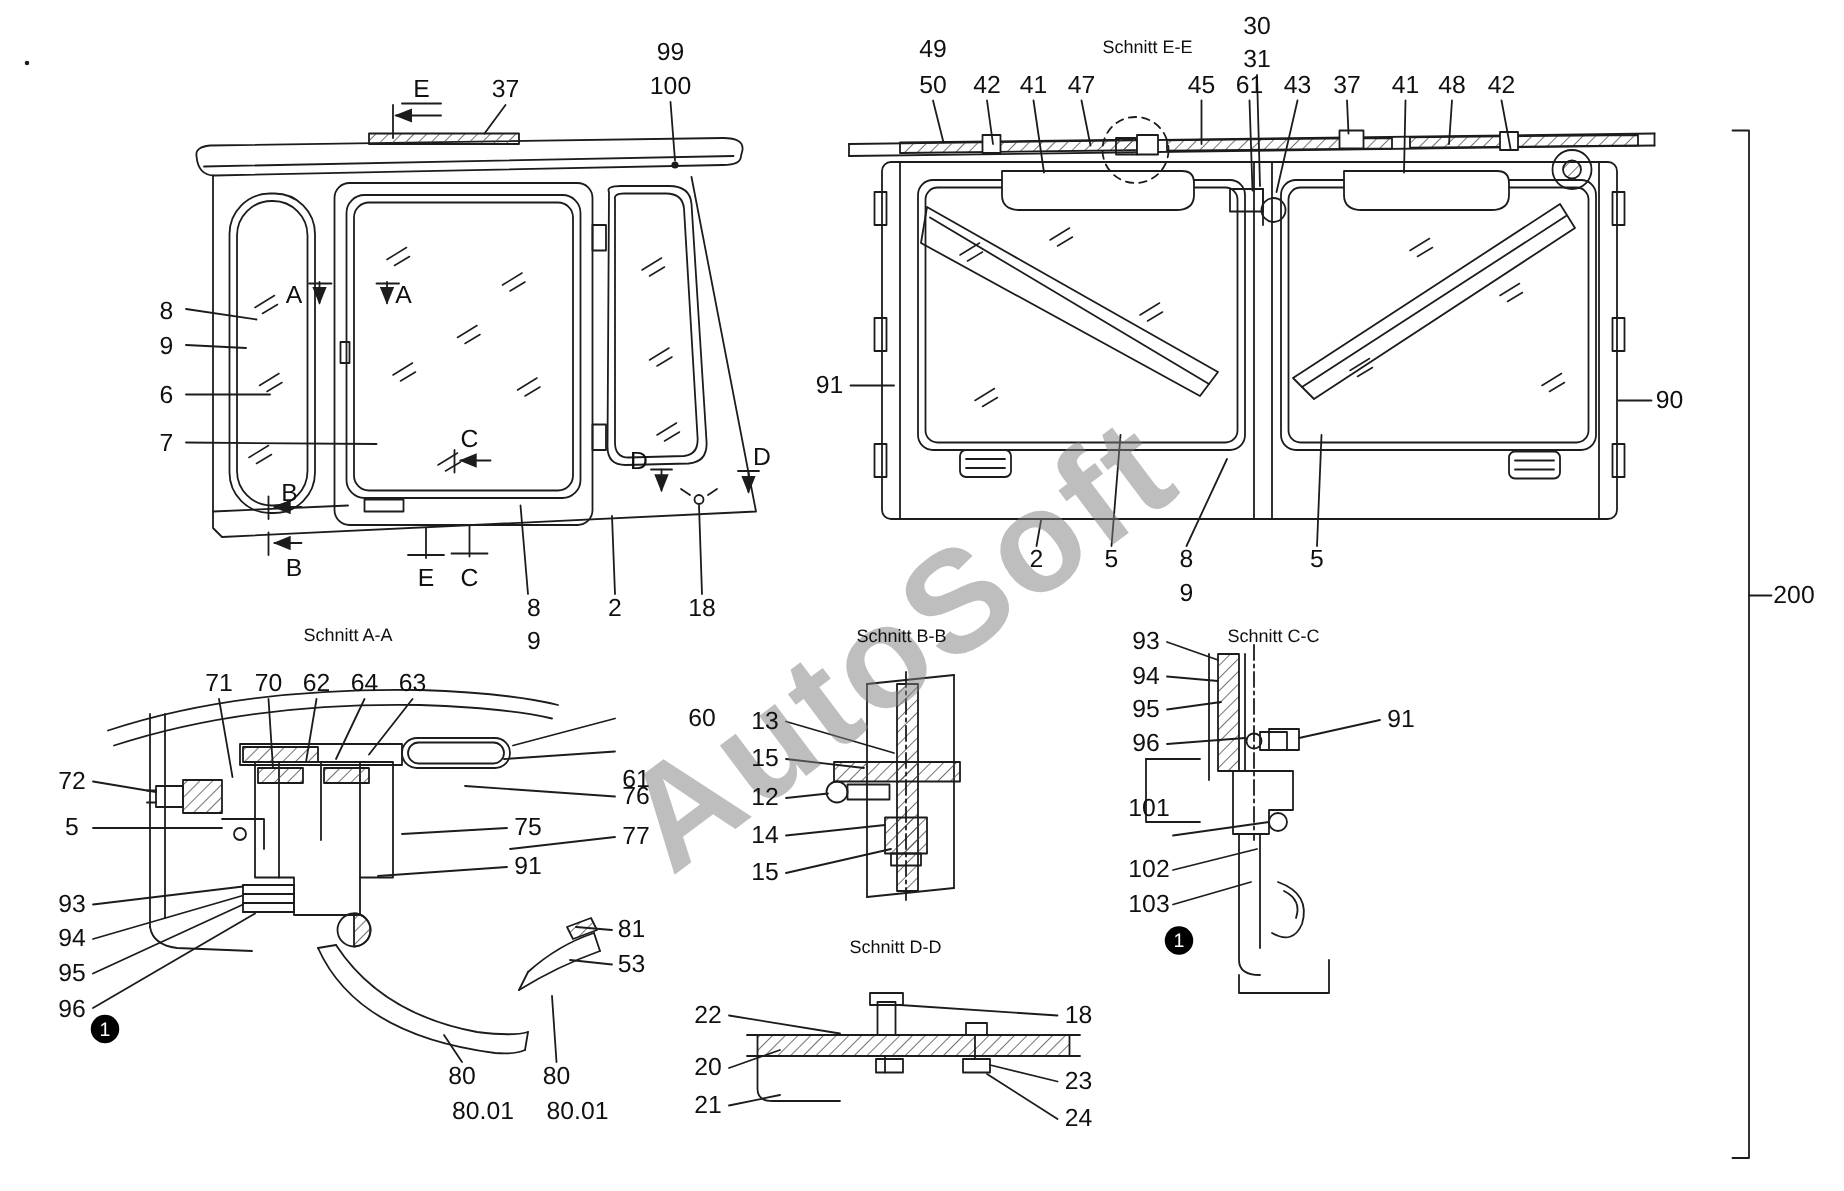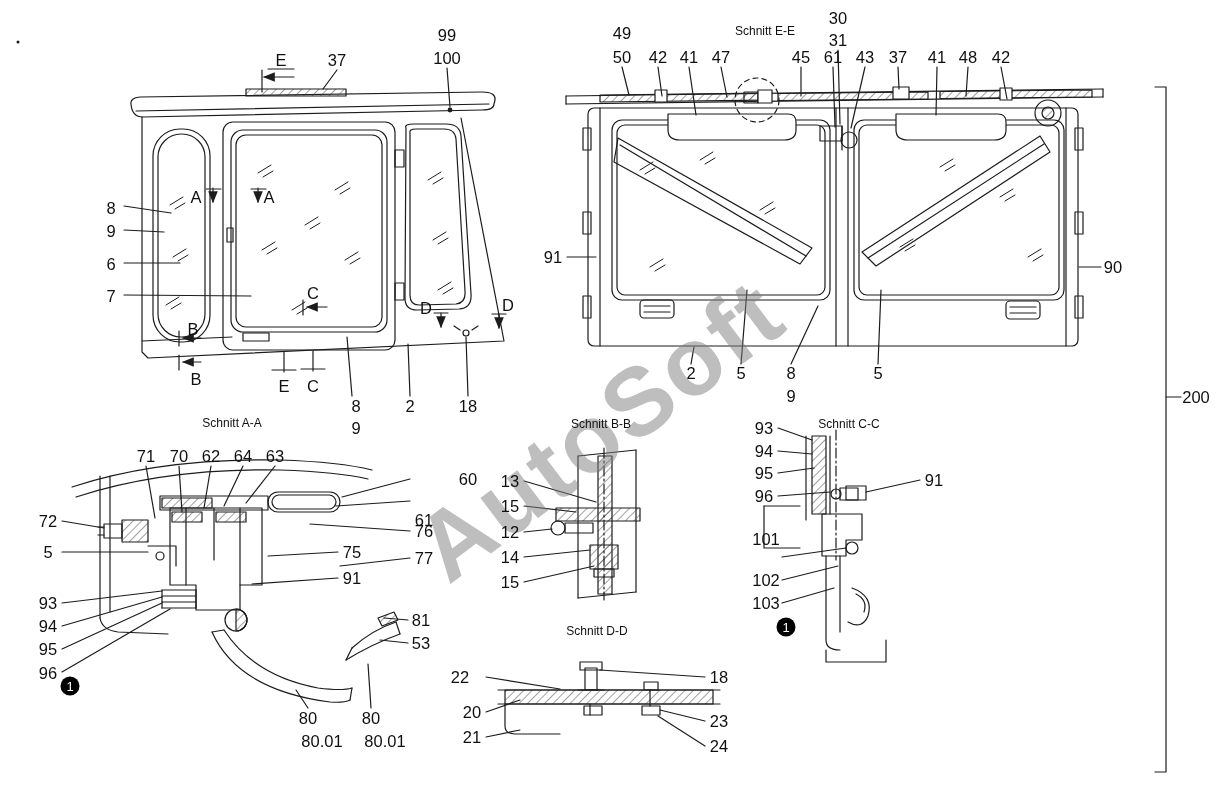--- a/index.html
+++ b/index.html
@@ -394,21 +394,21 @@
       <span class="lbl" style="left: 322px; top: 741px;">80.01</span>
       <span class="lbl" style="left: 371px; top: 718px;">80</span>
       <span class="lbl" style="left: 385px; top: 741px;">80.01</span>
       <span class="lbl title" style="left: 601px; top: 424px;">Schnitt B-B</span>
       <span class="lbl" style="left: 510px; top: 481px;">13</span>
       <span class="lbl" style="left: 510px; top: 506px;">15</span>
       <span class="lbl" style="left: 510px; top: 532px;">12</span>
       <span class="lbl" style="left: 510px; top: 557px;">14</span>
       <span class="lbl" style="left: 510px; top: 582px;">15</span>
       <span class="lbl title" style="left: 597px; top: 631px;">Schnitt D-D</span>
-      <span class="lbl" style="left: 460px; top: 677px;">22</span>
+      <span class="lbl" style="left: 472px; top: 677px;">22</span>
       <span class="lbl" style="left: 472px; top: 712px;">20</span>
       <span class="lbl" style="left: 472px; top: 737px;">21</span>
       <span class="lbl" style="left: 719px; top: 677px;">18</span>
       <span class="lbl" style="left: 719px; top: 721px;">23</span>
       <span class="lbl" style="left: 719px; top: 746px;">24</span>
       <span class="lbl title" style="left: 849px; top: 424px;">Schnitt C-C</span>
       <span class="lbl" style="left: 764px; top: 428px;">93</span>
       <span class="lbl" style="left: 764px; top: 451px;">94</span>
       <span class="lbl" style="left: 764px; top: 473px;">95</span>
       <span class="lbl" style="left: 764px; top: 496px;">96</span>

